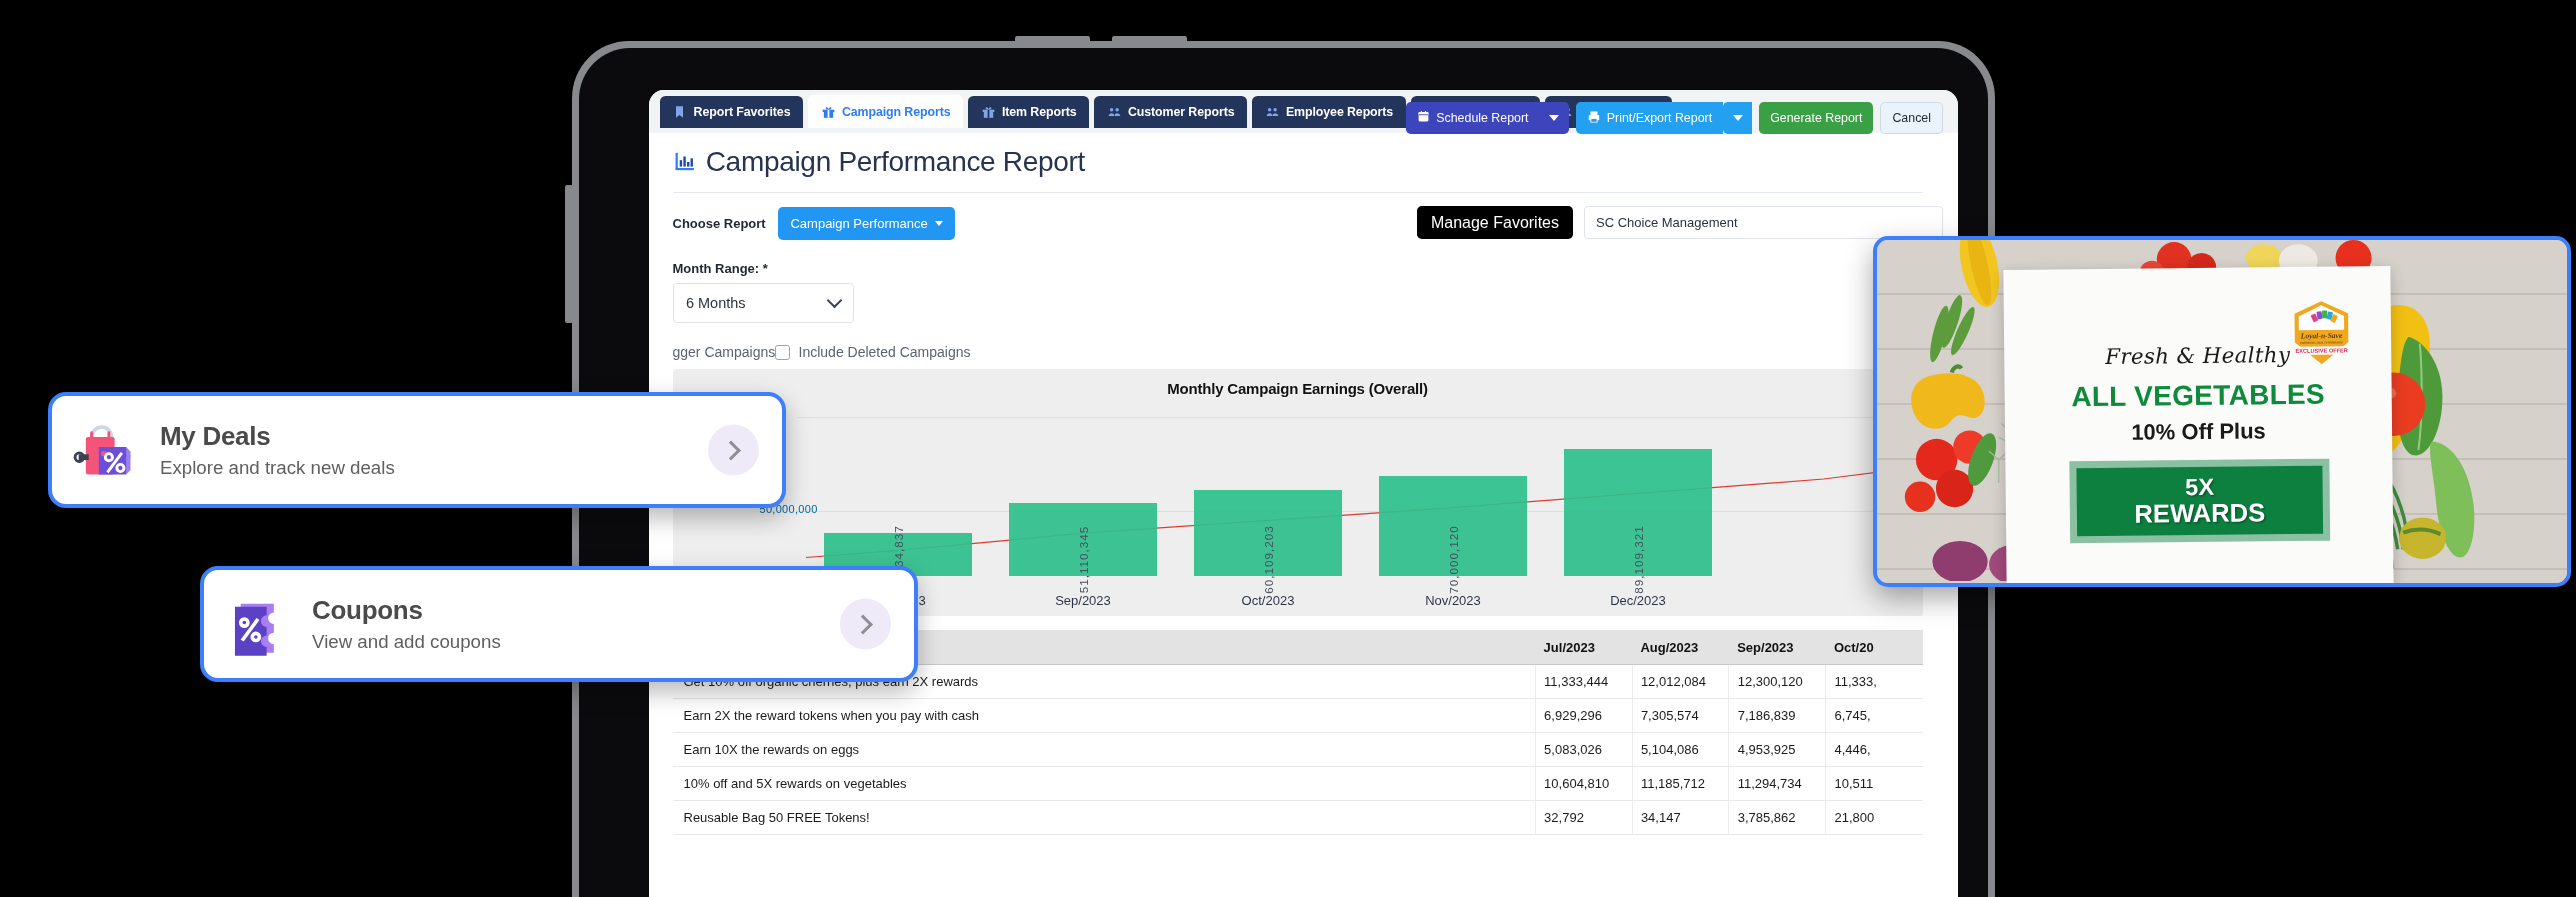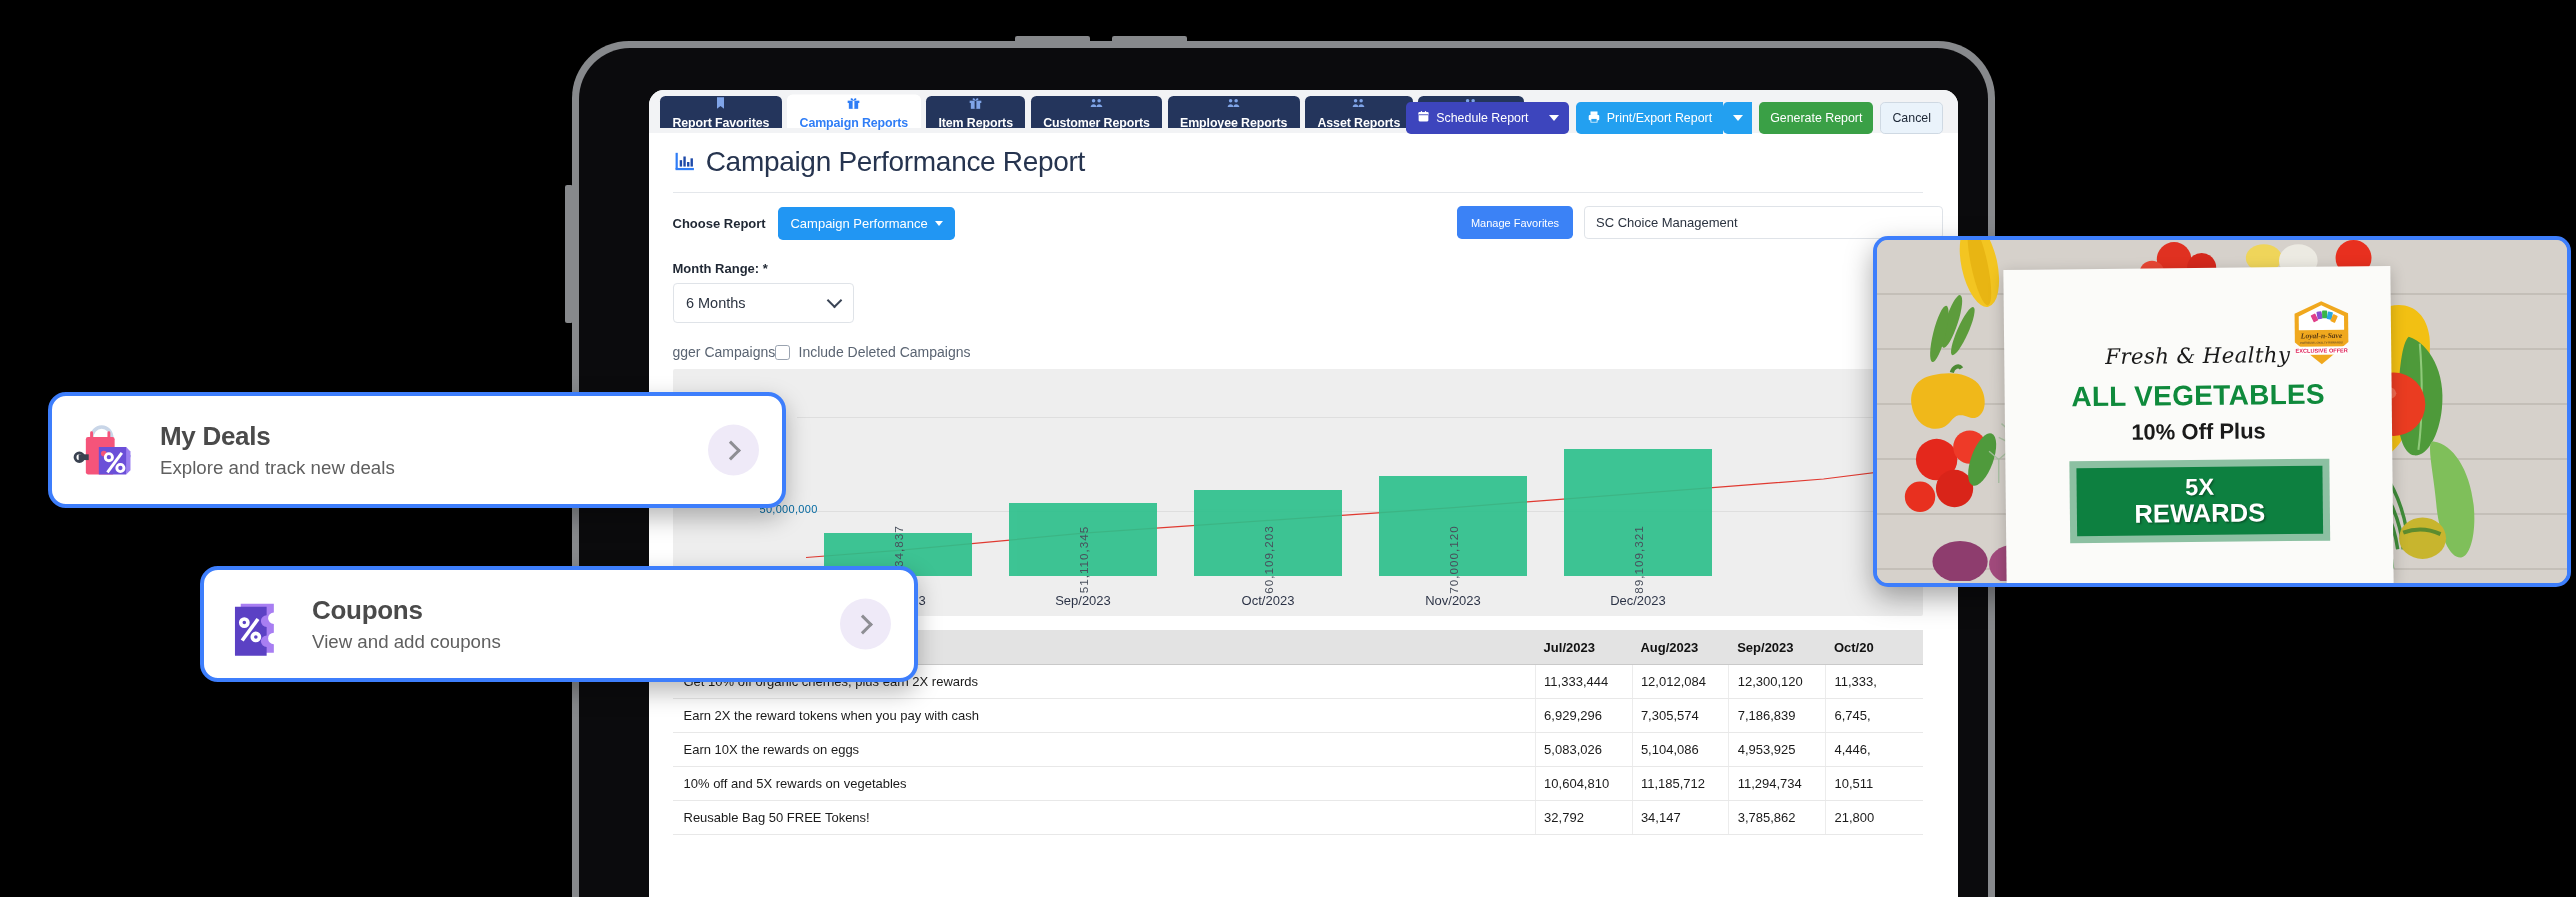--- a/index.html
+++ b/index.html
@@ -50,21 +50,20 @@
     position: absolute; left: 0; top: 5.5px; width: 100%; height: 39px;
     display: flex; align-items: flex-start; gap: 5.5px; padding-left: 11px;
   }
   .tab {
     display: flex; align-items: center; gap: 6.2px;
     height: 32px; padding: 0 12.4px;
     background: #24355c; color: #ffffff;
     border-radius: 5.5px 5.5px 0 0;
     font-size: 12.4px; font-weight: 700; white-space: nowrap;
     letter-spacing: -0.1px;
-    flex-direction: column;
   }
   .tab.active { background: #ffffff; color: #2f7df6; box-shadow: 0 -1.4px 0 #fff; }
   .tab .ticon { width: 15px; height: 14px; display:block; flex:0 0 auto;}
   .tab svg { display:block; }
 
   
   .page-head {
     position: absolute; left: 0; top: 43px; width: 100%; height: 58px;
     display: flex; align-items: center; padding-left: 23.5px;
     background: #ffffff;
@@ -102,21 +101,21 @@
   }
   .lbl-choose { font-size: 13px; color:#1f2733; font-weight:700;}
   .pill-blue {
     background:#2196f3; color:#fff; font-size:13px;
     padding: 0 12.4px; height: 33px; display:flex; align-items:center; gap:7px;
     border-radius: 4.8px; border:none; cursor:pointer;
     font-family:"Liberation Sans", sans-serif;
   }
   .caret-sm { width:0;height:0;border-left:4.8px solid transparent;border-right:4.8px solid transparent;border-top:5.5px solid #fff;}
   .right-row { position:absolute; right: 15px; top:116px; display:flex; align-items:center; gap:11px;}
-  .btn-favs { background:#3b82f6; color:#fff; font-size:11px; height:33px; padding:0 14px;
+  .btn-favs { background:#000000; color:#fff; font-size:16px; height:33px; padding:0 14px;
               border-radius:4.8px; border:none; display:flex;align-items:center; cursor:pointer;
               font-family:"Liberation Sans", sans-serif;}
   .store-input {
     width: 359px; height:33px; border:0.7px solid #dfe3e8; border-radius:4.1px;
     background:#fff; font-size:13px; color:#2b3340; padding: 0 11px;
     display:flex; align-items:center; font-family:"Liberation Sans", sans-serif;
   }
 
   
   .mr-label { position:absolute; left:23.5px; top:171px; font-size:13px; color:#1f2733; font-weight:700;}
@@ -432,20 +431,21 @@
       <div class="chk-item">
         <span>gger Campaigns</span>
       </div>
       <div class="chk-item">
         <span class="chkbox"></span>
         <span>Include Deleted Campaigns</span>
       </div>
     </div>
 
     <div class="chart-wrap">
+      <div class="chart-title">Monthly Campaign Earnings (Overall)</div>
       <div class="gridline" style="top:48px"></div>
       <div class="gridline" style="top:142px"></div>
       <div class="ylabel" style="left:39px; top:134px">50,000,000</div>
 
       <div class="plot" id="plot">
         <svg class="trendsvg" id="trendsvg" viewBox="0 0 100 100" preserveAspectRatio="none">
           <polyline id="trendline" fill="none" stroke="#e03a31" stroke-width="1.2" vector-effect="non-scaling-stroke" points="0,88.73 8.33,84.35 25.00,73.91 41.67,66.09 58.33,58.26 75.00,49.57 91.67,40.87 100,33.77"></polyline>
         </svg>
       <div class="bar" style="left: 1.66667%; width: 13.3333%; height: 26.2912%;">
             <span class="bar-val">30,234,837</span>

